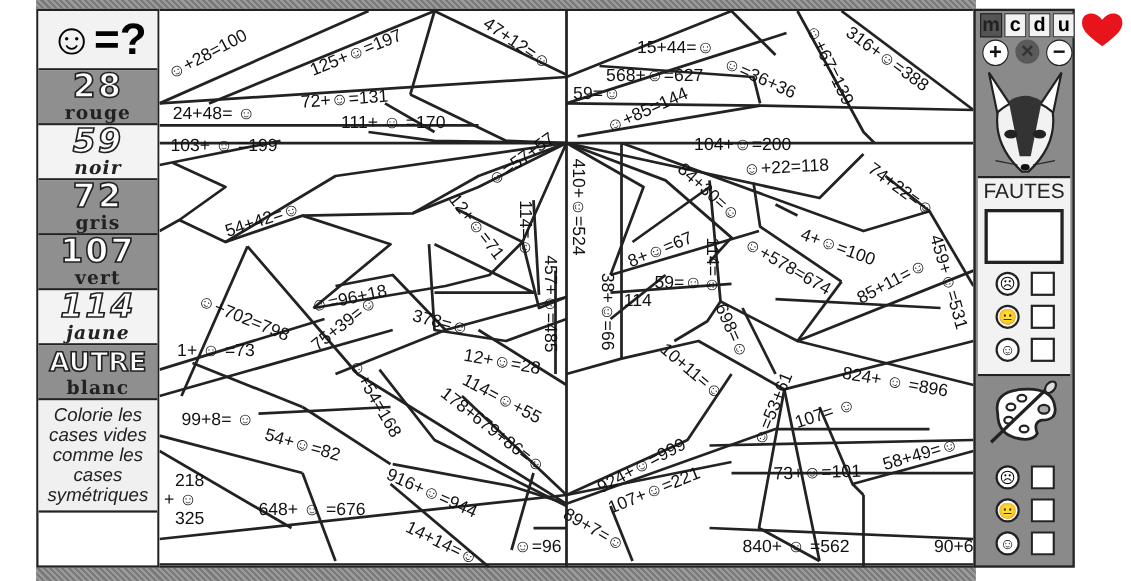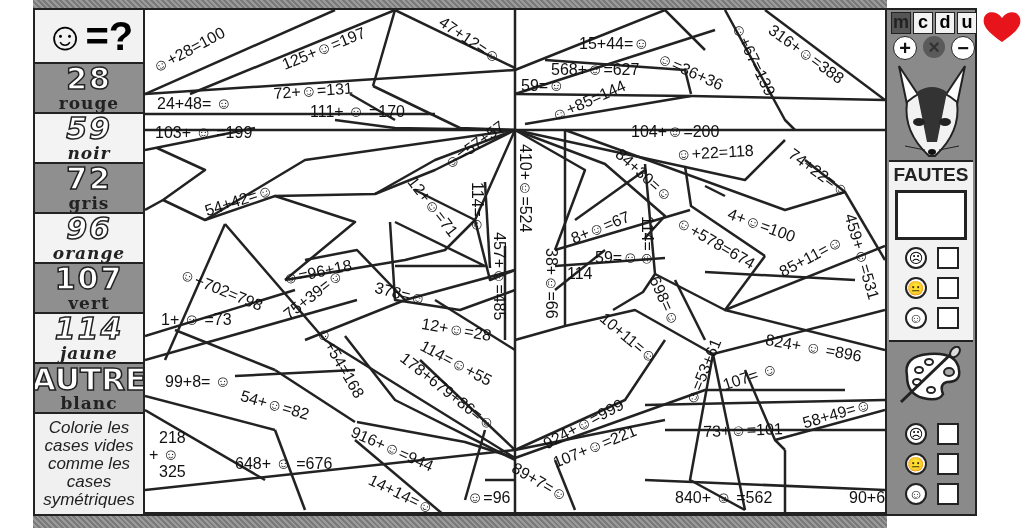--- a/index.html
+++ b/index.html
@@ -28,21 +28,21 @@
   .mcdu { position:absolute; left:4px; top:2px; display:flex; gap:2px; }
   .mcdu span { width:18px; height:20px; background:#f2f2f2; border:1px solid #222; font-weight:bold; font-size:18px; line-height:18px; text-align:center; }
   .mcdu span.m { background:#555; color:#222; }
   .ops { position:absolute; left:6px; top:26px; display:flex; gap:6px; }
   .op { width:22px; height:22px; border-radius:50%; font-weight:bold; font-size:20px; line-height:22px; text-align:center; }
   .op.plus { background:#fff; color:#111; border:1px solid #222; }
   .op.times { background:#5a5a5a; color:#333; }
   .op.minus { background:#fff; color:#111; border:1px solid #222; }
   .animal { position:absolute; left:8px; top:52px; width:74px; height:100px; }
   .fautes-box { position:absolute; left:2px; top:150px; width:84px; height:178px; background:#f2f2f2; border-top:2px solid #222; border-bottom:2px solid #222; }
-  .fautes-label { text-align:center; font-weight:bold; font-size:19px; margin-top:2px; color:#222; }
+  .fautes-label { text-align:center; font-weight:normal; font-size:19px; margin-top:2px; color:#222; }
   .fautes-input { margin:4px auto 0; width:66px; height:44px; border:3px solid #222; background:#fff; }
   .face-row { display:flex; align-items:center; gap:10px; margin:6px 0 0 16px; height:24px; }
   .face { width:22px; height:22px; border:2px solid #222; border-radius:50%; box-sizing:border-box; background:#fff; font-size:14px; line-height:18px; text-align:center; }
   .chk { width:18px; height:18px; border:2px solid #222; background:#fff; }
   .paint { position:absolute; left:2px; top:330px; width:84px; height:170px; }
   .palette { position:absolute; left:10px; top:6px; width:64px; height:58px; }
   .paint .face-rows { position:absolute; left:0; top:76px; }
 
   .heart { position:absolute; left:982px; top:10px; width:40px; height:34px; }
 </style>
@@ -63,34 +63,30 @@
     <span class="legend-color">rouge</span>
   </div>
   <div class="legend-item light">
     <span class="legend-num">59</span>
     <span class="legend-color">noir</span>
   </div>
   <div class="legend-item dark">
     <span class="legend-num">72</span>
     <span class="legend-color">gris</span>
   </div>
-  <div class="legend-item light">
-    <span class="legend-num">96</span>
-    <span class="legend-color">orange</span>
-  </div>
   <div class="legend-item dark">
     <span class="legend-num">107</span>
     <span class="legend-color">vert</span>
   </div>
   <div class="legend-item light">
     <span class="legend-num">114</span>
     <span class="legend-color">jaune</span>
   </div>
   <div class="legend-item dark">
-    <span class="legend-num" style="font-size:31px;letter-spacing:0">AUTRE</span>
+    <span class="legend-num" style="font-size:24px;letter-spacing:0">AUTRE</span>
     <span class="legend-color">blanc</span>
   </div>
   <div class="legend-note">
     <span style="display:block;width:104px;font-style:italic;">Colorie les cases vides comme les cases symétriques</span>
   </div>
 </div>
 
 <div class="puzzle">
   <svg width="740" height="506" viewBox="0 0 740 506" fill="none" stroke="#222" stroke-width="2.5" stroke-linejoin="round">
 

